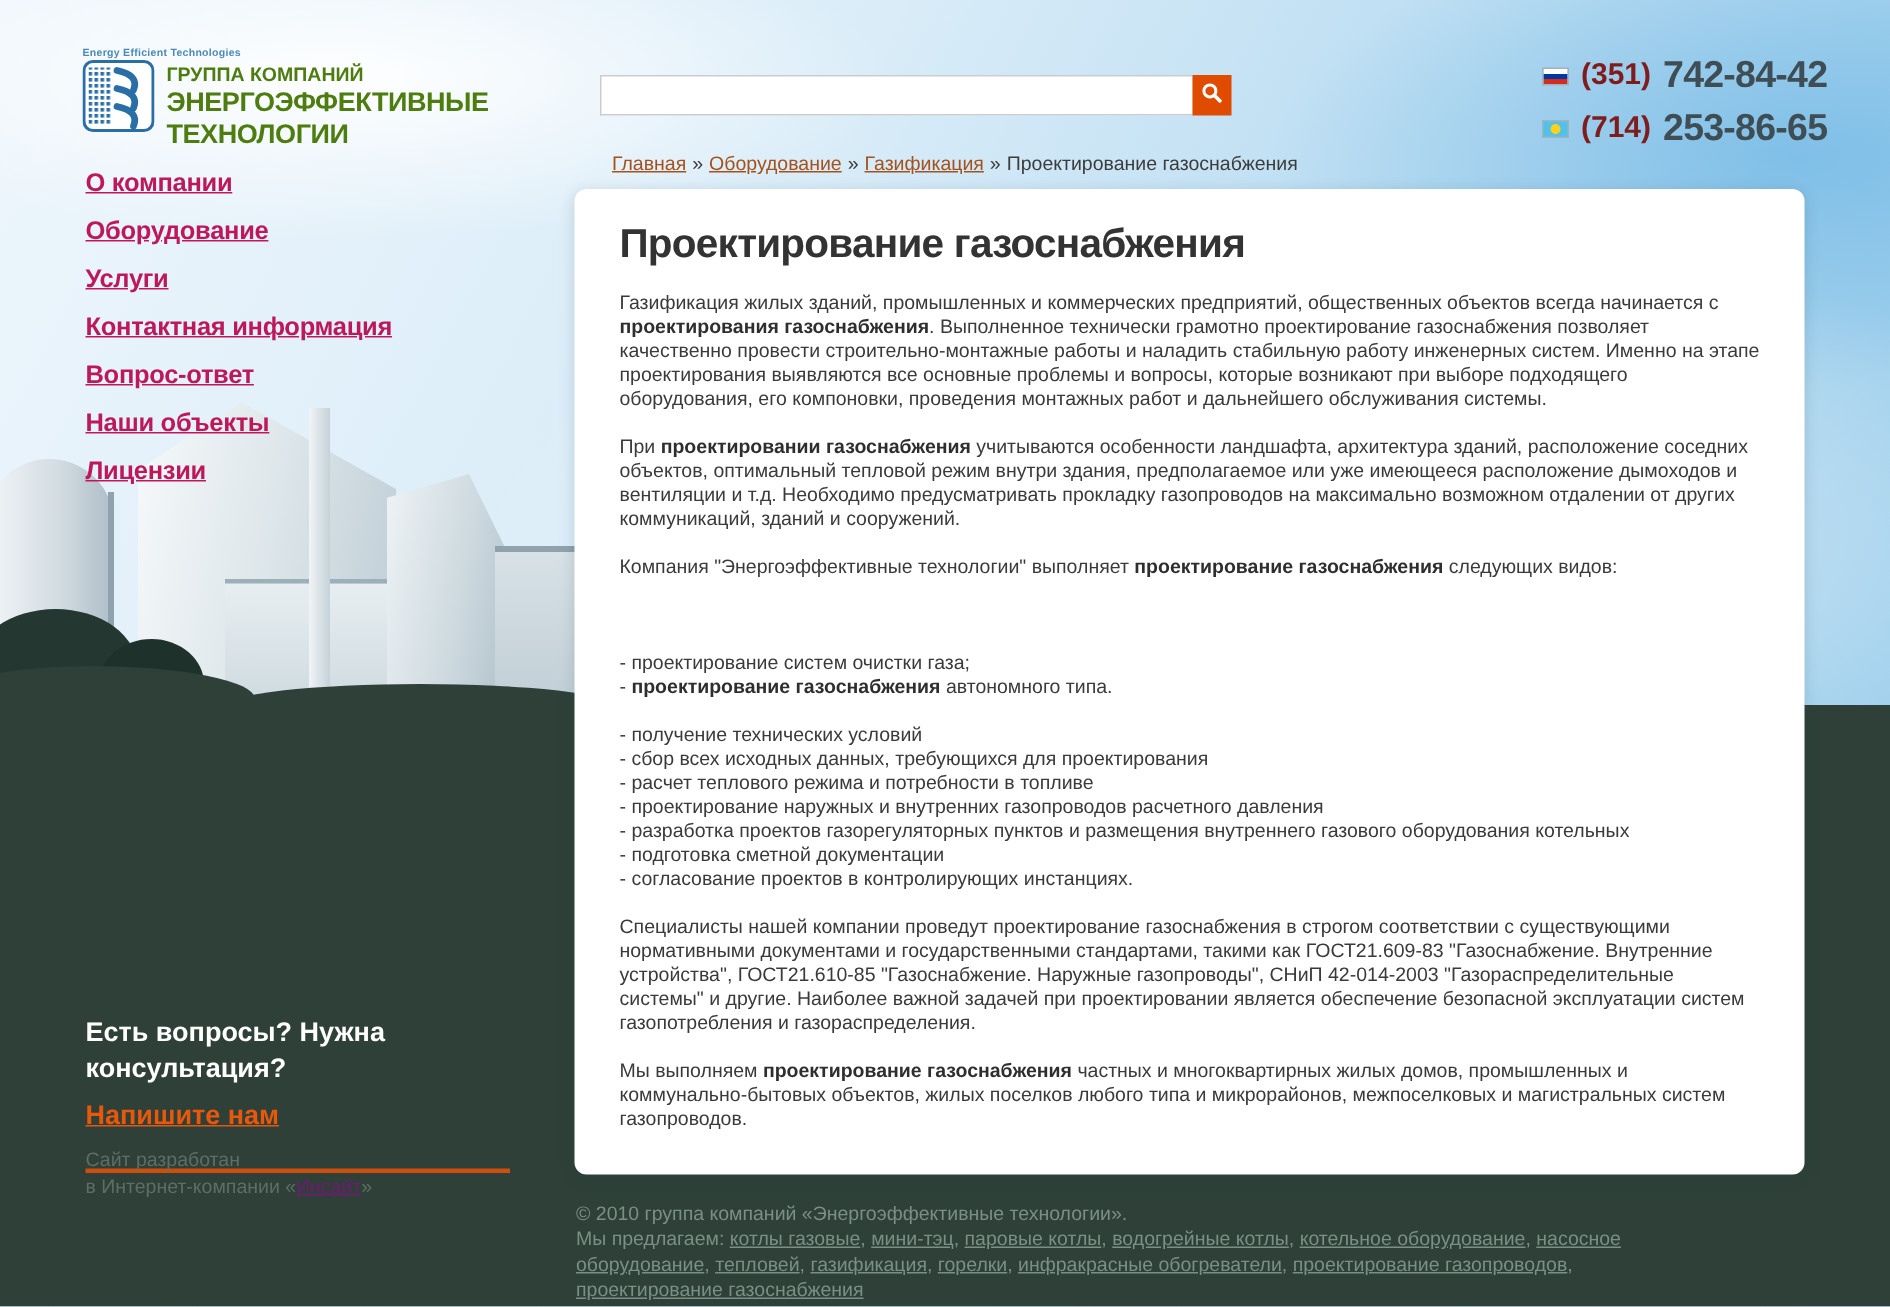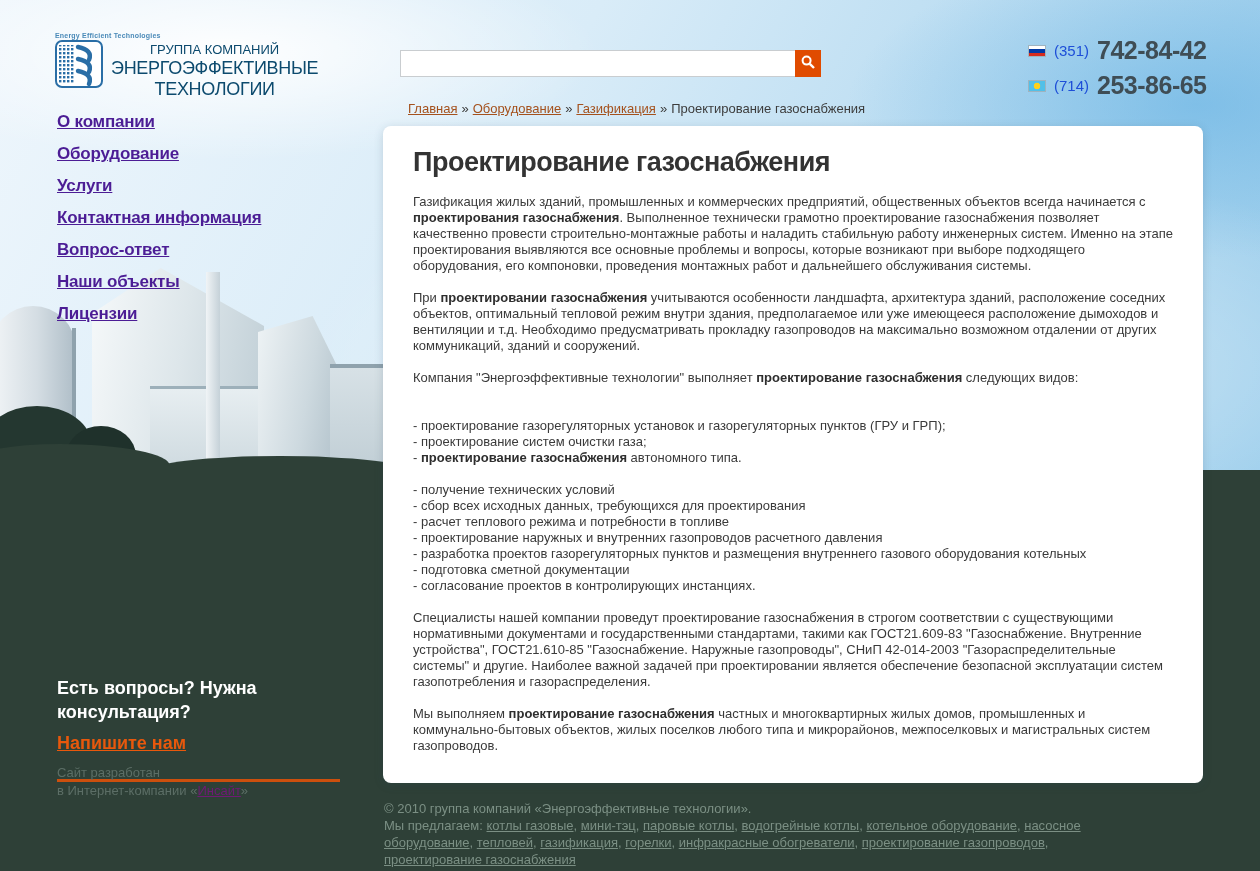--- a/index.html
+++ b/index.html
@@ -38,46 +38,46 @@
   .ground{position:absolute;left:0;top:470px;width:1260px;height:401px;background:#2e4037;}
   .ground .hump1{position:absolute;left:150px;top:-14px;width:260px;height:30px;background:#2e4037;border-radius:50% 50% 0 0;}
   .ground .hump2{position:absolute;left:-30px;top:-26px;width:200px;height:40px;background:#2e4037;border-radius:45% 55% 0 0;}
   .ground .hump3{position:absolute;left:860px;top:-10px;width:300px;height:20px;background:#2e4037;border-radius:50% 50% 0 0;}
 
   
   .logo{position:absolute;left:55px;top:32px;}
   .logo .tagline{font-size:7px;color:#4a8ab8;font-weight:bold;letter-spacing:.2px;margin-bottom:1px;}
   .logo .row{display:flex;align-items:flex-start;gap:8px;}
   .logo .icon{width:48px;height:48px;flex:0 0 auto;}
-  .logo .txt{color:#0c4a6e;font-weight:normal;line-height:1;text-align:center;}
+  .logo .txt{color:#4d7c0f;font-weight:bold;line-height:1;}
   .logo .l1{font-size:13px;margin:3px 0 3px;}
   .logo .l2,.logo .l3{font-size:18px;letter-spacing:-.3px;margin-bottom:3px;}
 
   .search{position:absolute;left:400px;top:50px;display:flex;}
   .search input{width:378px;height:25px;border:1px solid #c9cdd0;border-right:none;padding:0 8px;
     font-size:13px;color:#333;background:#fff;outline:none;}
   .search button{width:26px;height:27px;border:none;background:#e04b00;cursor:pointer;
     display:flex;align-items:center;justify-content:center;padding:0;}
 
   .phones{position:absolute;left:1028px;top:36px;}
   .phone-row{display:flex;align-items:center;gap:8px;margin-bottom:6px;}
   .flag{width:18px;height:12px;border:1px solid #9fb3bf;box-sizing:border-box;flex:0 0 auto;}
   .flag.ru{background:linear-gradient(180deg,#ffffff 0 33%,#0039a6 33% 66%,#d52b1e 66% 100%);}
   .flag.kz{background:radial-gradient(circle at 50% 50%,#ffd11a 0 3px,rgba(0,0,0,0) 3.6px),#52c0e8;}
-  .phone-code{font-size:15px;font-weight:normal;color:#1d4ed8;}
+  .phone-code{font-size:20px;font-weight:bold;color:#7f1d1d;}
   .phone-num{font-size:25px;font-weight:bold;color:#3f4d55;letter-spacing:-.5px;}
 
   .breadcrumb{position:absolute;left:408px;top:101px;font-size:13px;color:#3c3c3c;}
   .breadcrumb a{color:#a4511d;text-decoration:underline;}
   .breadcrumb .sep{color:#3c3c3c;padding:0 4px;}
 
   
   .sidebar{position:absolute;left:57px;top:112px;width:300px;}
   .sidebar a{display:inline-block;margin-bottom:12px;font-size:17px;font-weight:bold;
-    color:#4c1d95;text-decoration:underline;letter-spacing:-.2px;}
+    color:#be185d;text-decoration:underline;letter-spacing:-.2px;}
   .sidebar a{clear:both;float:left;}
 
   
   .card{position:absolute;left:383px;top:126px;width:820px;min-height:657px;background:#ffffff;
     border-radius:8px;box-shadow:0 2px 10px rgba(40,70,90,.18);box-sizing:border-box;
     padding:21px 30px 18px 30px;}
   .card h1{margin:0 0 14px 0;font-size:27px;color:#333;letter-spacing:-.5px;}
   .card p{margin:16px 0 0 0;font-size:13px;line-height:16px;color:#3a3a3a;}
   .card p b{color:#2e2e2e;}
 
@@ -177,21 +177,21 @@
   <a href="#">Наши объекты</a>
   <a href="#">Лицензии</a>
 </nav>
 
 <div class="card">
   <h1>Проектирование газоснабжения</h1>
   <div>
       <p><span>Газификация жилых зданий, промышленных и коммерческих предприятий, общественных объектов всегда начинается с </span><b>проектирования газоснабжения</b><span>. Выполненное технически грамотно проектирование газоснабжения позволяет качественно провести строительно-монтажные работы и наладить стабильную работу инженерных систем. Именно на этапе проектирования выявляются все основные проблемы и вопросы, которые возникают при выборе подходящего оборудования, его компоновки, проведения монтажных работ и дальнейшего обслуживания системы.</span></p>
       <p><span>При </span><b>проектировании газоснабжения</b><span> учитываются особенности ландшафта, архитектура зданий, расположение соседних объектов, оптимальный тепловой режим внутри здания, предполагаемое или уже имеющееся расположение дымоходов и вентиляции и т.д. Необходимо предусматривать прокладку газопроводов на максимально возможном отдалении от других коммуникаций, зданий и сооружений.</span></p>
       <p><span>Компания "Энергоэффективные технологии" выполняет </span><b>проектирование газоснабжения</b><span> следующих видов:</span></p>
-      <p><br><span>- проектирование газорегуляторных установок и газорегуляторных пунктов (ГРУ и ГРП);</span><br><span>- проектирование систем очистки газа;</span><br><span>- </span><b>проектирование газоснабжения</b><span> автономного типа.</span></p>
+      <p><br><br><span>- проектирование систем очистки газа;</span><br><span>- </span><b>проектирование газоснабжения</b><span> автономного типа.</span></p>
       <p><span>- получение технических условий</span><br><span>- сбор всех исходных данных, требующихся для проектирования</span><br><span>- расчет теплового режима и потребности в топливе</span><br><span>- проектирование наружных и внутренних газопроводов расчетного давления</span><br><span>- разработка проектов газорегуляторных пунктов и размещения внутреннего газового оборудования котельных</span><br><span>- подготовка сметной документации</span><br><span>- согласование проектов в контролирующих инстанциях.</span></p>
       <p><span>Специалисты нашей компании проведут проектирование газоснабжения в строгом соответствии с существующими нормативными документами и государственными стандартами, такими как ГОСТ21.609-83 "Газоснабжение. Внутренние устройства", ГОСТ21.610-85 "Газоснабжение. Наружные газопроводы", СНиП 42-014-2003 "Газораспределительные системы" и другие. Наиболее важной задачей при проектировании является обеспечение безопасной эксплуатации систем газопотребления и газораспределения.</span></p>
       <p><span>Мы выполняем </span><b>проектирование газоснабжения</b><span> частных и многоквартирных жилых домов, промышленных и коммунально-бытовых объектов, жилых поселков любого типа и микрорайонов, межпоселковых и магистральных систем газопроводов.</span></p>
     </div>
 </div>
 
 <div class="cta">
   <div class="q">Есть вопросы? Нужна консультация?</div>
   <a href="#">Напишите нам</a>
 </div>

